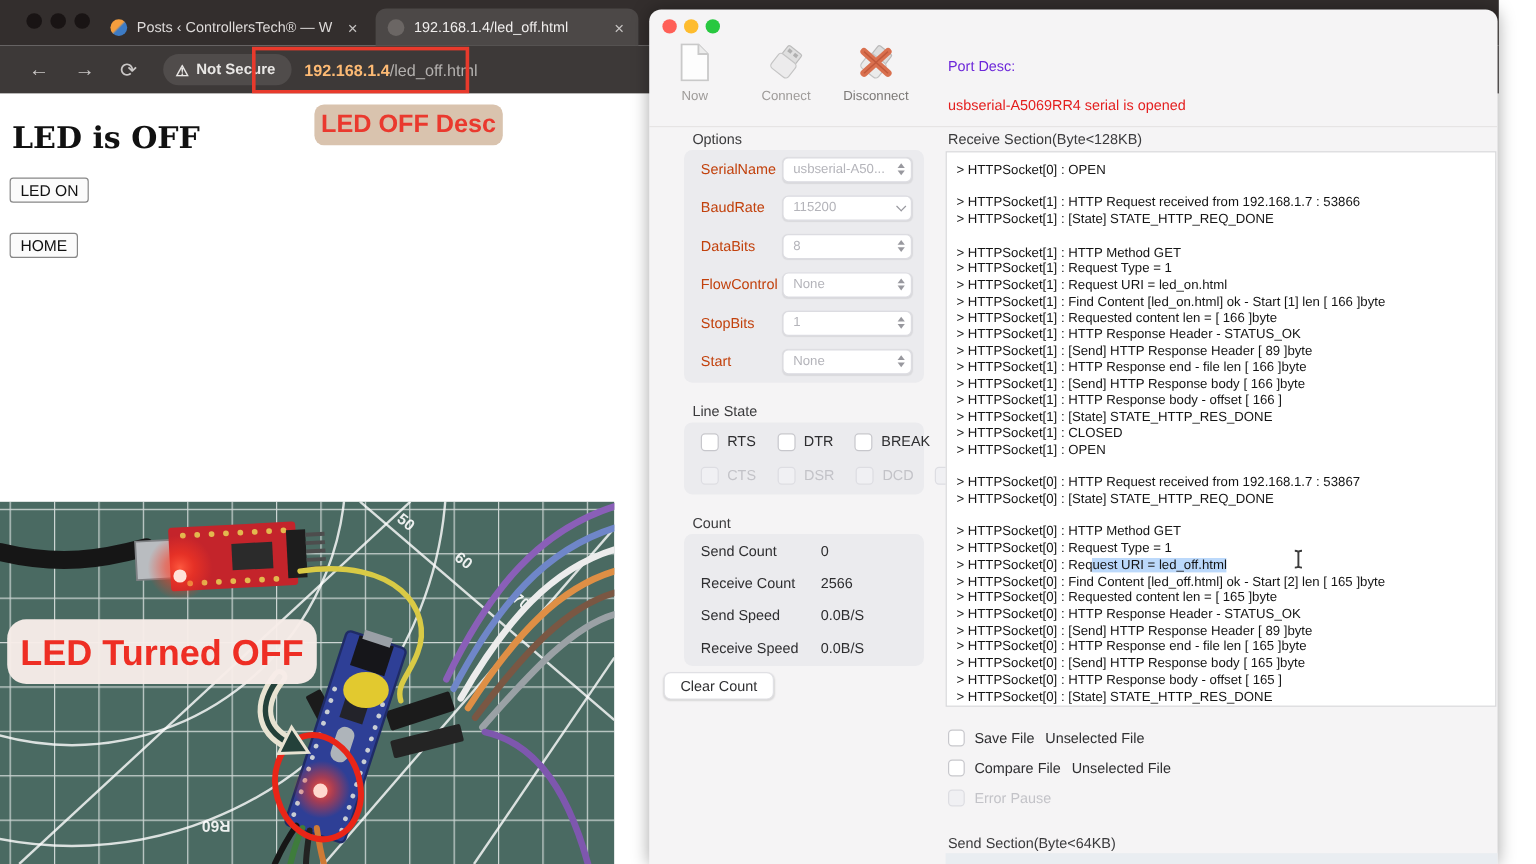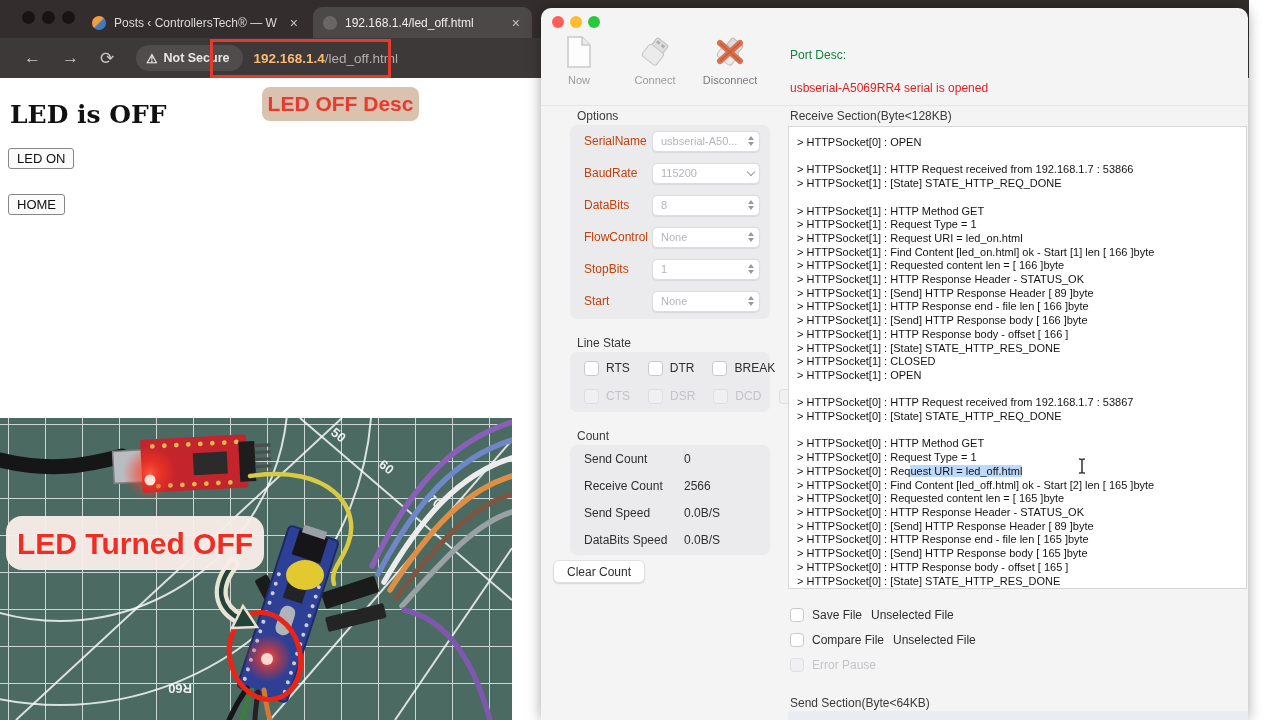--- a/index.html
+++ b/index.html
@@ -36,21 +36,21 @@
                    justify-content:center; color:#ea392e; font-size:21px; font-weight:bold; }
   #photo { position:absolute; left:0; top:340px; width:512px; height:302px; }
 
   
   #serial { position:absolute; left:541px; top:8px; width:707px; height:712px;
             background:#f5f4f5; border-radius:10px 10px 0 0;
             box-shadow:0 0 14px rgba(0,0,0,.35); font-size:12px; color:#2e2e30; }
   .slight { position:absolute; top:8px; width:12px; height:12px; border-radius:50%; }
   .toolitem { position:absolute; top:28px; width:64px; text-align:center; }
   .toolitem .lbl { display:block; margin-top:3px; font-size:11px; color:#9e9b99; }
-  .gtxt { position:absolute; left:249px; color:#15803d; font-size:12px; }
+  .gtxt { position:absolute; left:249px; color:#6d28d9; font-size:12px; }
   .rtxt { position:absolute; left:249px; color:#e41e1e; font-size:12px; }
   .sdivider { position:absolute; left:0; top:97px; width:100%; height:1px; background:#e6e4e4; }
   .sectitle { position:absolute; font-size:12px; color:#3a3a3c; }
   .panel { position:absolute; left:29px; width:200px; background:#ebebee; border-radius:7px; }
   .optrow { display:flex; align-items:center; height:32px; padding:0 10px 0 14px; }
   .optrow .olbl { flex:1; color:#c2410c; }
   .field { width:108px; height:21px; background:#fff; border:1px solid #dcdce1; border-radius:5px;
            display:flex; align-items:center; padding:0 5px 0 8px;
            color:#b4b4ba; font-size:11px; box-shadow:0 .5px 1px rgba(0,0,0,.08); }
   .field .fval { flex:1; white-space:nowrap; overflow:hidden; }
@@ -404,21 +404,21 @@
       </div>
       <div class="cntrow">
         <span class="clbl">Receive Count</span>
         <span>2566</span>
       </div>
       <div class="cntrow">
         <span class="clbl">Send Speed</span>
         <span>0.0B/S</span>
       </div>
       <div class="cntrow">
-        <span class="clbl">DataBits Speed</span>
+        <span class="clbl">Receive Speed</span>
         <span>0.0B/S</span>
       </div>
     </div>
 
   <button id="clearcount">Clear Count</button>
 
   <div class="sectitle" style="left:249px; top:101px;">Receive Section(Byte&lt;128KB)</div>
   <div id="logbox"><div>&gt; HTTPSocket[0] : OPEN</div><div>&nbsp;</div><div>&gt; HTTPSocket[1] : HTTP Request received from 192.168.1.7 : 53866</div><div>&gt; HTTPSocket[1] : [State] STATE_HTTP_REQ_DONE</div><div>&nbsp;</div><div>&gt; HTTPSocket[1] : HTTP Method GET</div><div>&gt; HTTPSocket[1] : Request Type = 1</div><div>&gt; HTTPSocket[1] : Request URI = led_on.html</div><div>&gt; HTTPSocket[1] : Find Content [led_on.html] ok - Start [1] len [ 166 ]byte</div><div>&gt; HTTPSocket[1] : Requested content len = [ 166 ]byte</div><div>&gt; HTTPSocket[1] : HTTP Response Header - STATUS_OK</div><div>&gt; HTTPSocket[1] : [Send] HTTP Response Header [ 89 ]byte</div><div>&gt; HTTPSocket[1] : HTTP Response end - file len [ 166 ]byte</div><div>&gt; HTTPSocket[1] : [Send] HTTP Response body [ 166 ]byte</div><div>&gt; HTTPSocket[1] : HTTP Response body - offset [ 166 ]</div><div>&gt; HTTPSocket[1] : [State] STATE_HTTP_RES_DONE</div><div>&gt; HTTPSocket[1] : CLOSED</div><div>&gt; HTTPSocket[1] : OPEN</div><div>&nbsp;</div><div>&gt; HTTPSocket[0] : HTTP Request received from 192.168.1.7 : 53867</div><div>&gt; HTTPSocket[0] : [State] STATE_HTTP_REQ_DONE</div><div>&nbsp;</div><div>&gt; HTTPSocket[0] : HTTP Method GET</div><div>&gt; HTTPSocket[0] : Request Type = 1</div><div><span>&gt; HTTPSocket[0] : Req</span><span class="logsel">uest URI = led_off.html</span></div><div>&gt; HTTPSocket[0] : Find Content [led_off.html] ok - Start [2] len [ 165 ]byte</div><div>&gt; HTTPSocket[0] : Requested content len = [ 165 ]byte</div><div>&gt; HTTPSocket[0] : HTTP Response Header - STATUS_OK</div><div>&gt; HTTPSocket[0] : [Send] HTTP Response Header [ 89 ]byte</div><div>&gt; HTTPSocket[0] : HTTP Response end - file len [ 165 ]byte</div><div>&gt; HTTPSocket[0] : [Send] HTTP Response body [ 165 ]byte</div><div>&gt; HTTPSocket[0] : HTTP Response body - offset [ 165 ]</div><div>&gt; HTTPSocket[0] : [State] STATE_HTTP_RES_DONE</div></div>
 
   <div id="filerows">

